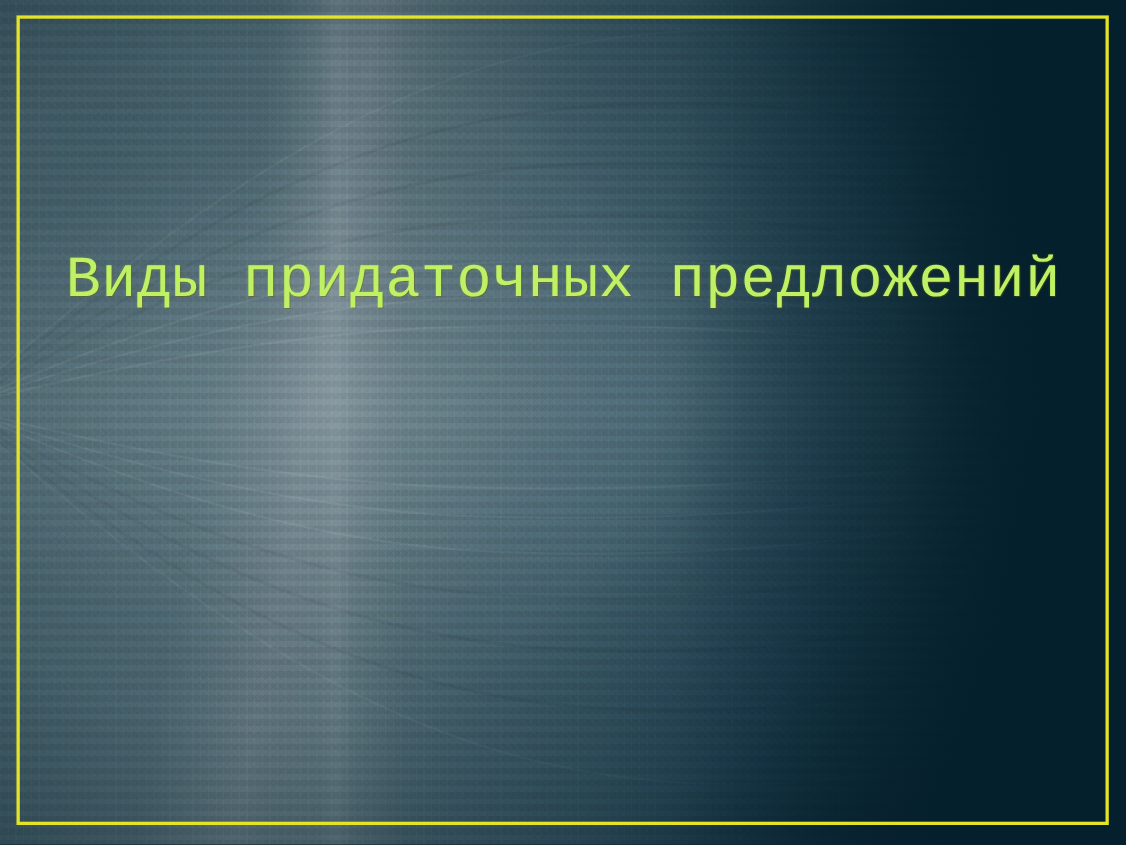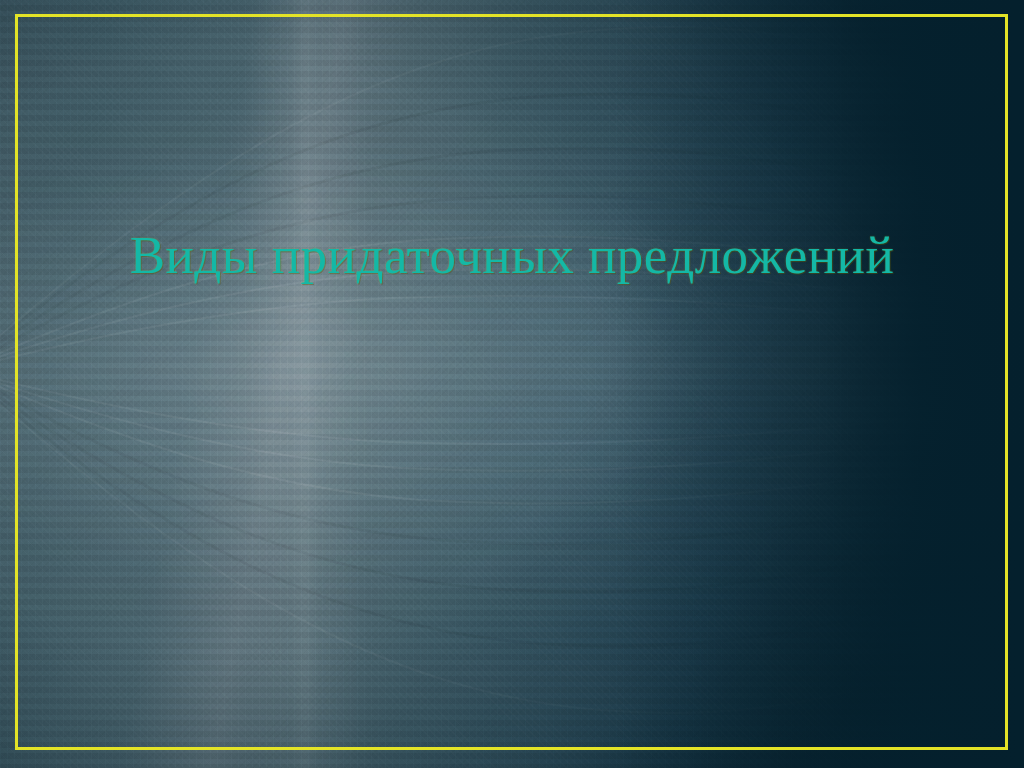--- a/index.html
+++ b/index.html
@@ -171,26 +171,26 @@
   
   .title-block {
     position: absolute;
     left: 0;
     top: 192px;
     width: 1024px;
     text-align: center;
   }
   .title-text {
     display: inline-block;
-    font-family: Liberation Serif, serif;
+    font-family: Liberation Mono, monospace;
     font-size: 53px;
     font-weight: 400;
     line-height: 1.02;
     letter-spacing: 0.5px;
-    color: #14b8a6;
+    color: #bef264;
     white-space: nowrap;
     text-shadow:
        1px 1px 0 rgba(90,80,0,0.35),
        0 0 2px rgba(255,242,0,0.25);
   }
 </style>
 </head>
 <body>
 
 <div class="slide">

